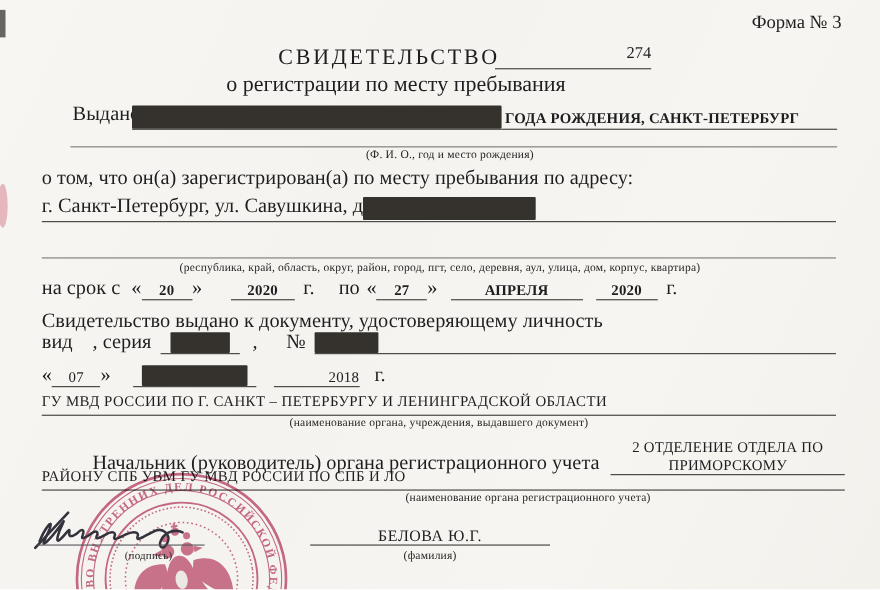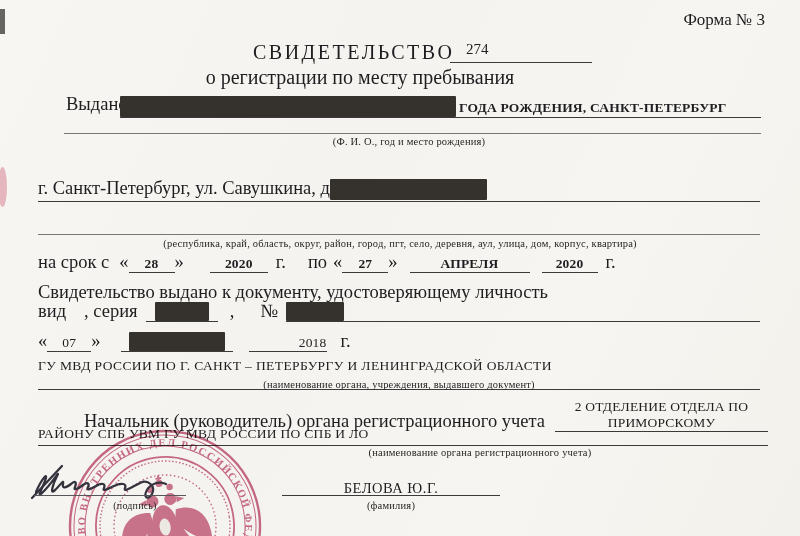--- a/index.html
+++ b/index.html
@@ -26,45 +26,46 @@
 <body>
 
 <div class="page">
 
   <div class="abs" style="left:0;top:9px;width:5px;height:25px;background:#4c4b48;opacity:.85;"></div>
   <div class="abs" style="left:-2px;top:167px;width:9px;height:40px;background:#dc93a2;border-radius:50%;opacity:.65;"></div>
 
   <div class="abs" style="top:10px;right:35px;font-size:17px;">Форма № 3</div>
 
   <div class="abs" style="left:253px;top:41px;font-size:20px;letter-spacing:2.5px;">СВИДЕТЕЛЬСТВО</div>
-  <div class="abs fcell" style="left:450px;top:40px;width:126px;height:22px;text-align:left;padding-left:16px;">
+  <div class="abs fcell" style="left:450px;top:40px;width:126px;height:22px;text-align:right;padding-left:16px;">
     <span style="font-size:15px;">274</span>
   </div>
   <div class="abs" style="left:190px;top:66px;width:340px;text-align:center;font-size:20px;">о регистрации по месту пребывания</div>
 
   <div class="abs serif18" style="left:66px;top:94px;">Выдано</div>
   <div class="abs redact" style="left:120px;top:96px;width:336px;height:21px;"></div>
   <div class="abs caps bold" style="left:459px;top:100px;">ГОДА РОЖДЕНИЯ, САНКТ-ПЕТЕРБУРГ</div>
   <div class="abs uline" style="left:120px;top:95px;width:641px;height:22px;"></div>
 
   <div class="abs uline-gray" style="left:64px;top:118px;width:697px;height:15px;"></div>
   <div class="abs cap center" style="left:64px;top:136px;width:690px;">(Ф. И. О., год и место рождения)</div>
 
+  <div class="abs serif18" style="left:38px;top:152px;">о том, что он(а) зарегистрирован(а) по месту пребывания по адресу:</div>
 
   <div class="abs serif18" style="left:38px;top:178px;">г. Санкт-Петербург, ул. Савушкина, дом</div>
   <div class="abs redact" style="left:330px;top:179px;width:157px;height:21px;"></div>
   <div class="abs uline" style="left:38px;top:180px;width:722px;height:21px;"></div>
 
   <div class="abs uline-gray" style="left:38px;top:218px;width:722px;height:16px;"></div>
   <div class="abs cap center" style="left:60px;top:238px;width:680px;">(республика, край, область, округ, район, город, пгт, село, деревня, аул, улица, дом, корпус, квартира)</div>
 
   <div class="abs frow" style="left:38px;top:252px;right:34px;">
     <span class="serif18" style="margin-right:10px;">на срок с</span>
     <span class="serif18">«</span>
-    <span class="fcell caps bold" style="width:46px;">28</span>
+    <span class="fcell caps bold" style="width:46px;">20</span>
     <span class="serif18" style="margin-right:12px;">»</span>
     <span class="fcell caps bold" style="width:58px;margin-left:14px;">2020</span>
     <span class="serif18" style="margin-left:8px;margin-right:22px;">г.</span>
     <span class="serif18" style="margin-right:6px;">по</span>
     <span class="serif18">«</span>
     <span class="fcell caps bold" style="width:46px;">27</span>
     <span class="serif18" style="margin-right:12px;">»</span>
     <span class="fcell caps bold" style="width:120px;">АПРЕЛЯ</span>
     <span class="fcell caps bold" style="width:56px;margin-left:12px;">2020</span>
     <span class="serif18" style="margin-left:8px;">г.</span>
@@ -89,21 +90,21 @@
     <span class="serif18">«</span>
     <span class="fcell caps" style="width:44px;">07</span>
     <span class="serif18" style="margin-right:20px;">»</span>
     <span class="fcell" style="width:112px;height:21px;display:flex;justify-content:center;align-items:flex-end;">
       <span class="redact" style="width:96px;height:19px;"></span>
     </span>
     <span class="fcell caps" style="width:78px;margin-left:16px;text-align:right;">2018</span>
     <span class="serif18" style="margin-left:14px;">г.</span>
   </div>
 
-  <div class="abs uline" style="left:38px;top:356px;width:722px;padding-bottom:15px;">
+  <div class="abs uline" style="left:38px;top:356px;width:722px;padding-bottom:3px;">
     <span class="caps" style="letter-spacing:.4px;">ГУ  МВД  РОССИИ  ПО  Г. САНКТ – ПЕТЕРБУРГУ  И  ЛЕНИНГРАДСКОЙ  ОБЛАСТИ</span>
   </div>
   <div class="abs cap center" style="left:38px;top:379px;width:722px;">(наименование органа, учреждения, выдавшего документ)</div>
 
   <div class="abs frow" style="left:38px;top:399px;right:32px;margin-left:46px;">
     <span class="serif18" style="margin-right:10px;white-space:nowrap;">Начальник (руководитель) органа регистрационного учета</span>
     <span class="fcell caps" style="flex:1;letter-spacing:.2px;">2 ОТДЕЛЕНИЕ ОТДЕЛА  ПО ПРИМОРСКОМУ</span>
   </div>
   <div class="abs uline" style="left:38px;top:424px;width:730px;padding-bottom:3px;">
     <span class="caps" style="letter-spacing:.3px;">РАЙОНУ СПБ УВМ  ГУ  МВД РОССИИ  ПО СПБ  И  ЛО</span>

